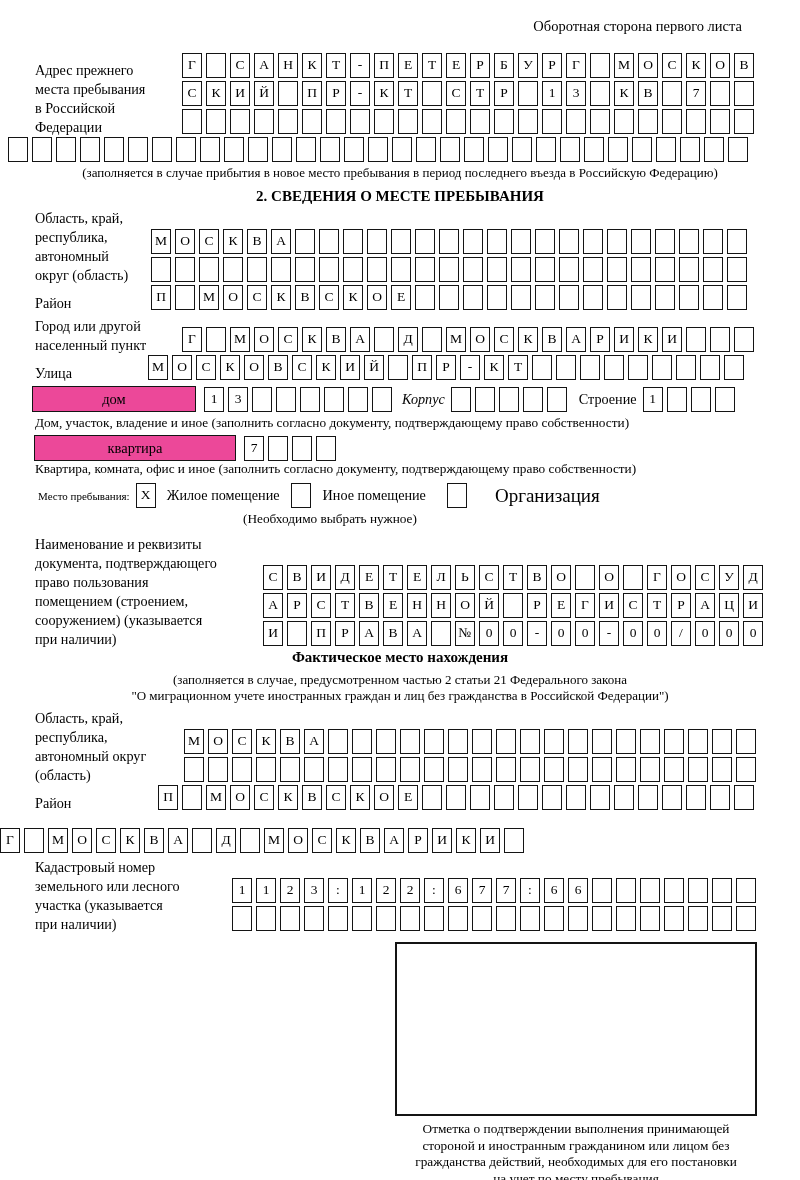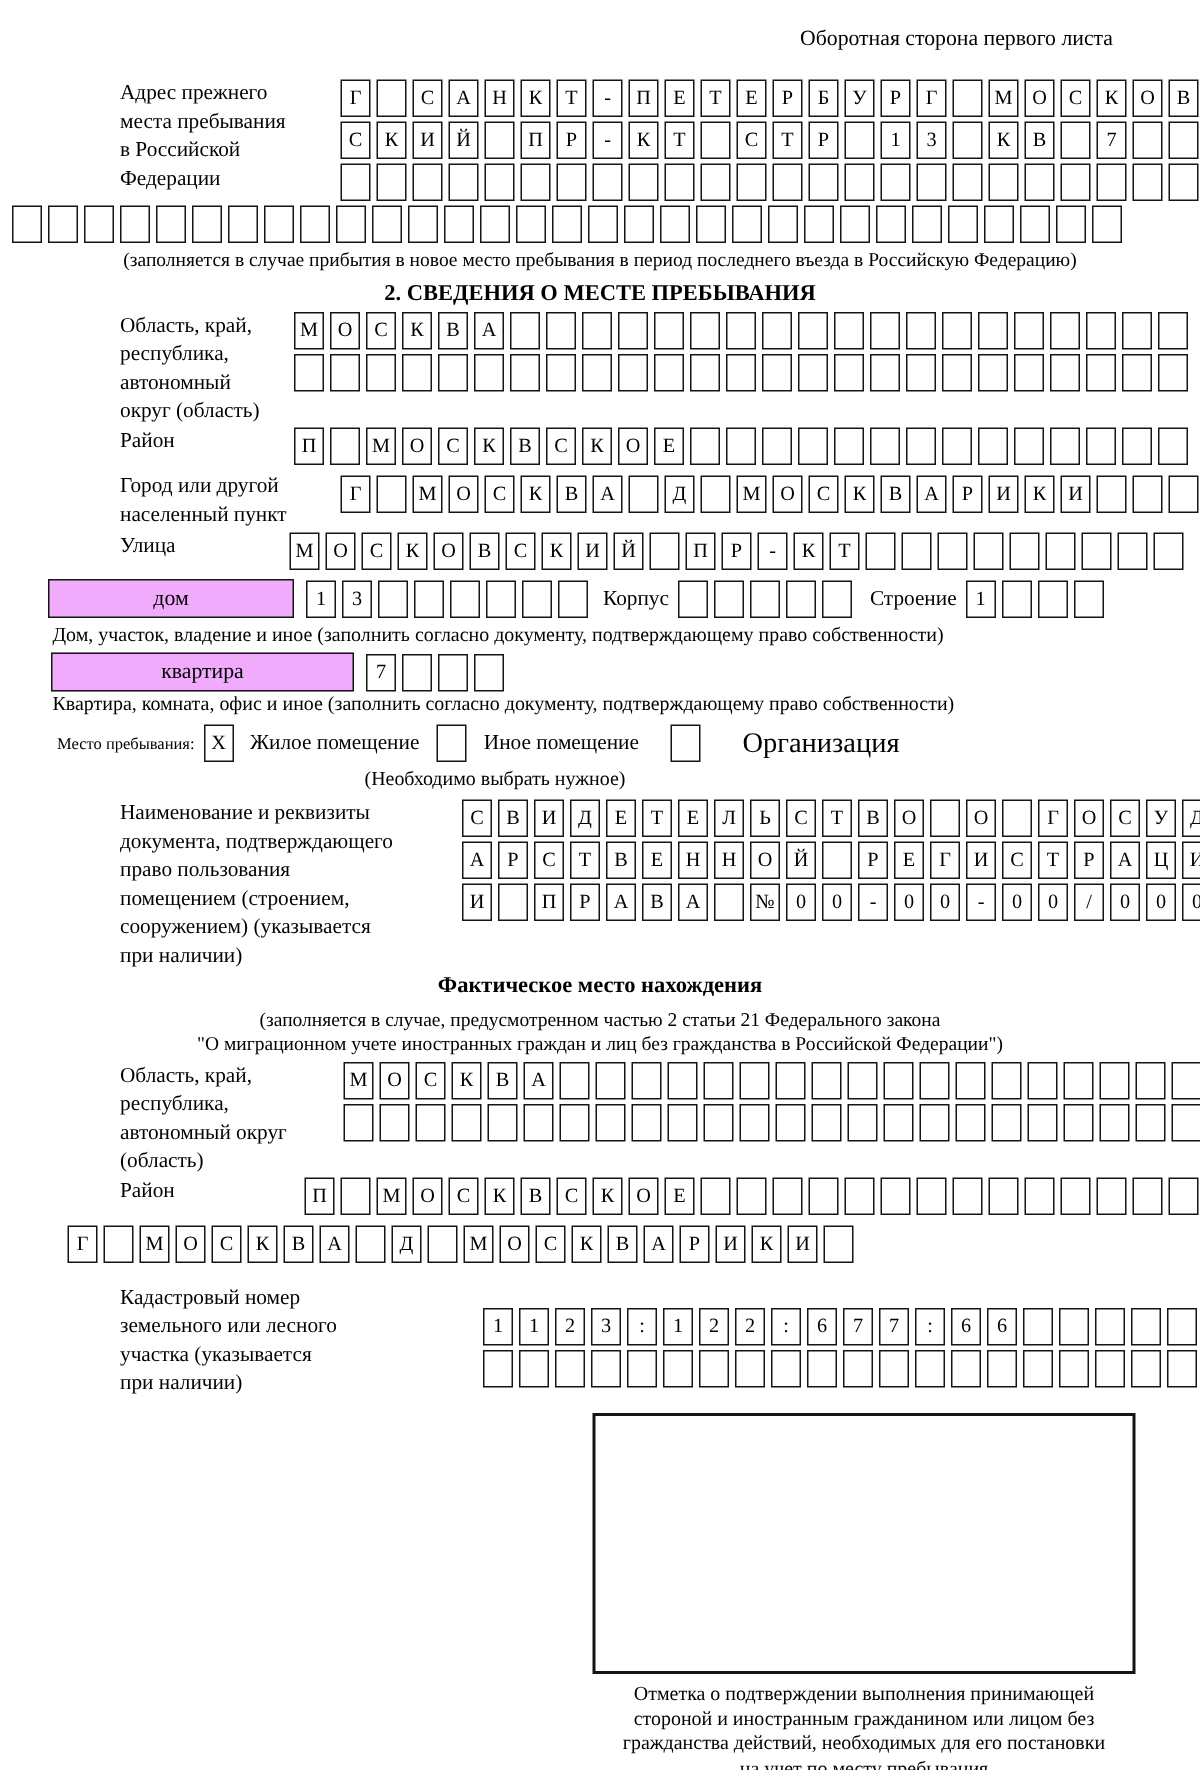--- a/index.html
+++ b/index.html
@@ -6,38 +6,38 @@
   html,body { background:#ffffff; }
   body {
     width:800px; height:1180px; overflow:hidden;
     font-family:"Liberation Serif","DejaVu Serif",serif;
     color:#000; font-size:14px; position:relative;
   }
   .page { padding:18px 0 0 0; }
 
   .head-note { text-align:right; padding-right:58px; font-size:14.5px; margin-bottom:18px; }
 
-  .field { display:flex; align-items:flex-start;padding-left:45px; }
+  .field { display:flex; align-items:flex-end; }
   .flabel { padding-left:35px; font-size:14.2px; line-height:19px; flex:0 0 auto; }
   .rows { display:flex; flex-direction:column; }
   .boxrow { display:flex; margin-bottom:3px; height:25px; }
 
   .cell {
     width:20px; height:25px; flex:0 0 20px;
     border:1.6px solid #141414; margin-right:4px;
     font-size:13.5px; line-height:21px; text-align:center;
     display:inline-block; background:#fff;
   }
   .boxrow .cell:last-child { margin-right:0; }
   .small-note { font-size:13px; text-align:center; }
   .sec-title { font-weight:bold; font-size:15px; text-align:center; }
 
   .bigbox {
     height:26px; border:1.7px solid #141414; display:flex;
-    align-items:center; justify-content:center; font-size:14.5px; background:#f0abfc;
+    align-items:center; justify-content:center; font-size:14.5px; background:#ec4899;
   }
 
   .inline-row { display:flex; align-items:center; }
 
   .stamp-box { border:2px solid #141414; background:#fff; }
   .stamp-note { font-size:13.3px; line-height:16.5px; text-align:center; }
 </style>
 </head>
 <body>
 
@@ -322,21 +322,21 @@
     <div class="boxrow" style="margin:0 0 0 8px;">
         <span class="cell">1</span>
         <span class="cell">3</span>
         <span class="cell"></span>
         <span class="cell"></span>
         <span class="cell"></span>
         <span class="cell"></span>
         <span class="cell"></span>
         <span class="cell"></span>
       </div>
-    <span style="margin:0 6px 0 10px; font-size:14.2px;">Корпус</span>
+    <span style="margin:0 6px 0 10px; font-size:14.2px;font-style:italic;">Корпус</span>
     <div class="boxrow" style="margin:0;">
         <span class="cell"></span>
         <span class="cell"></span>
         <span class="cell"></span>
         <span class="cell"></span>
         <span class="cell"></span>
       </div>
     <span style="margin:0 6px 0 12px; font-size:14.2px;">Строение</span>
     <div class="boxrow" style="margin:0;">
         <span class="cell">1</span>
@@ -557,21 +557,21 @@
         <span class="cell">В</span>
         <span class="cell">А</span>
         <span class="cell">Р</span>
         <span class="cell">И</span>
         <span class="cell">К</span>
         <span class="cell">И</span>
         <span class="cell"></span>
       </div>
   </div>
 
-  <div class="field" style="min-height:78px;gap:45px;">
+  <div class="field" style="min-height:78px;">
     <div class="flabel" style="width:232px;">Кадастровый номер<br>земельного или лесного<br>участка (указывается<br>при наличии)</div>
     <div class="rows" style="margin-top:16px;">
       <div class="boxrow">
           <span class="cell">1</span>
           <span class="cell">1</span>
           <span class="cell">2</span>
           <span class="cell">3</span>
           <span class="cell">:</span>
           <span class="cell">1</span>
           <span class="cell">2</span>

